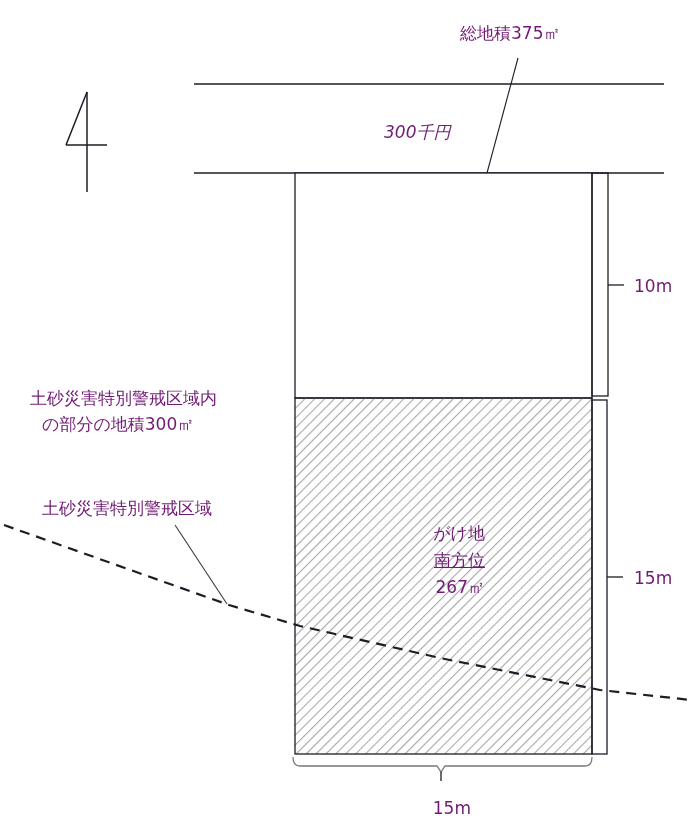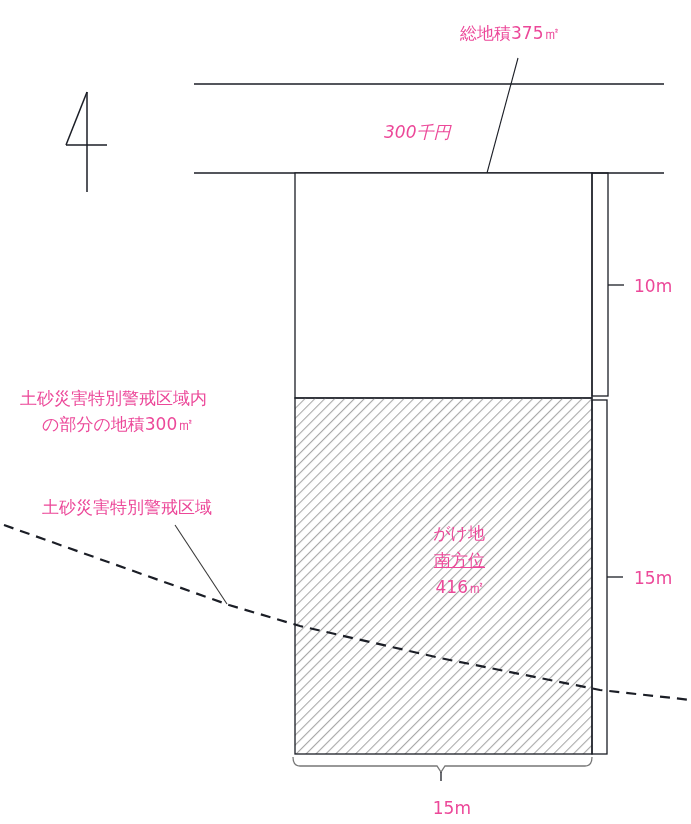--- a/index.html
+++ b/index.html
@@ -1,19 +1,19 @@
 <!DOCTYPE html>
 <html><head>
   <meta charset="utf-8">
   <style>
     html, body { margin: 0; padding: 0; background: #ffffff; }
     body { width: 691px; height: 824px; position: relative; overflow: hidden;
            font-family: "DejaVu Sans", "Liberation Sans", sans-serif; color: #222630; }
     svg.canvas { position: absolute; left: 0; top: 0; }
-    .lbl { position: absolute; font-size: 17px; line-height: 22px; white-space: nowrap; color: #ec4899; }
+    .lbl { position: absolute; font-size: 17px; line-height: 22px; white-space: nowrap; color: #701a75; }
     .center { text-align: right; }
   </style>
 </head>
 <body>
 
 <svg class="canvas" width="691" height="824" viewBox="0 0 691 824">
   <defs>
     <pattern id="hatch" patternUnits="userSpaceOnUse" width="7" height="7" patternTransform="rotate(45)">
       <line x1="0" y1="0" x2="0" y2="7" stroke="#a8a8a8" stroke-width="2.2"></line>
     </pattern>
@@ -48,24 +48,24 @@
 </svg>
 
 <div class="lbl" style="left:460px; top:22px;">
   <span>総地積375㎡</span>
 </div>
 
 <div class="lbl" style="left:384px; top:121px;font-style:italic;">
   <span>300千円</span>
 </div>
 
-<div class="lbl" style="left:20px; top:387px;">土砂災害特別警戒区域内</div>
+<div class="lbl" style="left:30px; top:387px;">土砂災害特別警戒区域内</div>
 <div class="lbl" style="left:42px; top:413px;">の部分の地積300㎡</div>
 
-<div class="lbl" style="left:42px; top:497px;font-family:Liberation Serif, serif;">土砂災害特別警戒区域</div>
+<div class="lbl" style="left:42px; top:497px;">土砂災害特別警戒区域</div>
 
 <div class="lbl center" style="left:385px; top:522px; width:100px;">がけ地</div>
 <div class="lbl center" style="left:385px; top:549px; width:100px;text-decoration:underline;">南方位</div>
-<div class="lbl center" style="left:385px; top:576px; width:100px;">416㎡</div>
+<div class="lbl center" style="left:385px; top:576px; width:100px;">267㎡</div>
 
 <div class="lbl" style="left:634px; top:275px;text-align:center;">10m</div>
 <div class="lbl" style="left:634px; top:567px;">15m</div>
 <div class="lbl center" style="left:411px; top:797px; width:60px;">15m</div>
 
 </body></html>

